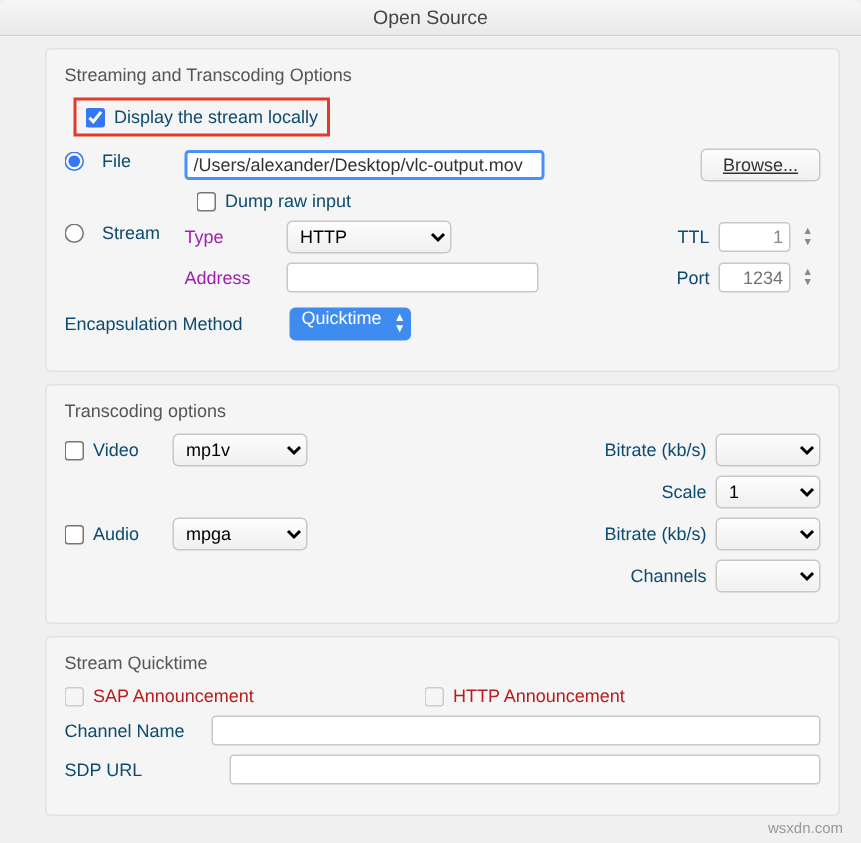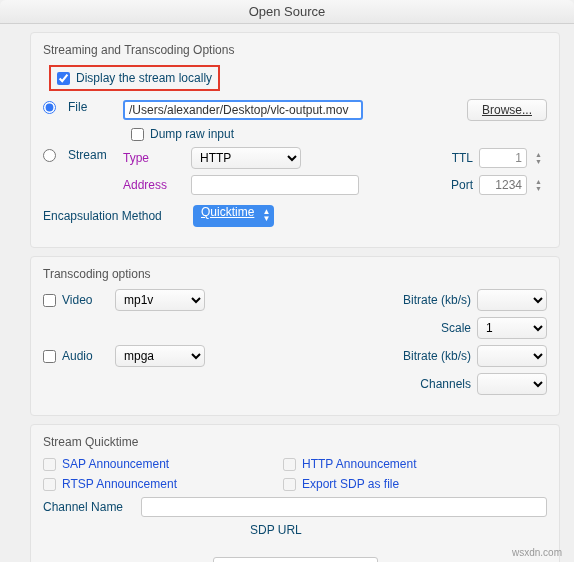--- a/index.html
+++ b/index.html
@@ -5,26 +5,26 @@
   * { box-sizing: border-box; font-family: -apple-system, "Helvetica Neue", Arial, sans-serif; }
   body { margin: 0; background: #f0f0f0; width: 574px; height: 562px; overflow: hidden; font-size: 12px; color: #333; }
   .titlebar { height: 24px; background: linear-gradient(#f7f7f7,#e9e9e9); border-bottom: 1px solid #d0d0d0; text-align: center; line-height: 24px; font-size: 13px; color: #444; border-top-left-radius:6px; border-top-right-radius:6px;}
   .panel { background: #f5f5f5; margin: 8px 14px 0 30px; padding: 10px 12px 14px 12px; border: 1px solid #e2e2e2; border-radius: 4px; }
   .section-title { font-size: 12px; color: #555; margin-bottom: 8px; }
   .highlight-box { border: 2px solid #e23a2a; padding: 4px 6px; display: inline-block; margin: 0 0 8px 6px; }
   .row { display: flex; align-items: center; margin-bottom: 6px; }
   .radio-row { display:flex; align-items:center; gap:6px; margin-bottom:6px; }
   input[type=checkbox], input[type=radio] { margin: 0 6px 0 0; accent-color:#3478f6;}
   .label { font-size: 12px; color: #0c4a6e; }
-  .disabled .label, .disabled input { color:#1d4ed8;text-align:center; }
+  .disabled .label, .disabled input { color:#b91c1c;text-align:center; }
   input[type=text] { height: 20px; border: 1px solid #c8c8c8; border-radius: 3px; padding: 0 4px; font-size: 12px; background:#fff;}
   .path-input { width: 240px; border:2px solid #4a90f7 !important; color:#333;}
   .btn { height: 22px; background: linear-gradient(#fdfdfd,#f0f0f0); border: 1px solid #c8c8c8; border-radius: 4px; font-size: 12px; padding: 0 14px; cursor:pointer; color:#333;}
   select { height: 22px; border: 1px solid #c8c8c8; border-radius: 4px; font-size: 12px; background: linear-gradient(#fdfdfd,#f0f0f0); padding: 0 4px;}
-  .select-blue { height:22px; border:none; border-radius:4px; background:#3e8cf0; color:#fff; font-size:12px; padding:0 20px 11px 8px; position:relative;text-decoration:underline;}
+  .select-blue { height:22px; border:none; border-radius:4px; background:#3e8cf0; color:#fff; font-size:12px; padding:0 20px 11px 8px; position:relative;}
   .select-blue .arrows { position:absolute; right:4px; top:3px; font-size:8px; line-height:7px;}
   .indent2 { margin-left: 90px; }
   .col-label { width: 60px; display:inline-block; color:#a21caf;}
   .right-col { margin-left:auto; display:flex; align-items:center; gap:6px;}
   .small-input { width:48px; text-align:right; color:#888;}
   .stepper-arrows { width:12px; display:flex; flex-direction:column; font-size:7px; color:#888; line-height:7px; margin-left:2px;}
   .transcode-row { display:flex; align-items:center; margin-bottom:6px;}
   .mini-select { width:70px;}
   .watermark { position:absolute; bottom:4px; right:12px; font-size:10px; color:#999;}
   .grp { margin-top:10px;}
@@ -153,34 +153,24 @@
   <div class="row disabled" style="gap:40px;">
     <label class="row" style="margin:0; width:200px;">
       <input type="checkbox" disabled="" style="">
       <span class="label">SAP Announcement</span>
     </label>
     <label class="row" style="margin:0;">
       <input type="checkbox" disabled="" style="">
       <span class="label">HTTP Announcement</span>
     </label>
   </div>
-  <div class="row disabled" style="gap:40px;">
-    <label class="row" style="margin:0; width:200px;">
-      <input type="checkbox" disabled="" style="">
-      <span class="label">RTSP Announcement</span>
-    </label>
-    <label class="row" style="margin:0;">
-      <input type="checkbox" disabled="" style="">
-      <span class="label">Export SDP as file</span>
-    </label>
-  </div>
 
   <div class="row" style="gap:8px;">
     <span class="label" style="width:90px;">Channel Name</span>
     <input type="text" style="flex: 1 1 0%;">
   </div>
-  <div class="row" style="gap:20px;flex-direction:column;">
+  <div class="row" style="gap:20px;">
     <span class="label" style="width:90px;">SDP URL</span>
     <input type="text" style="flex: 1 1 0%;">
   </div>
 </div>
 
 <div class="watermark">wsxdn.com</div>
 
 </body></html>

